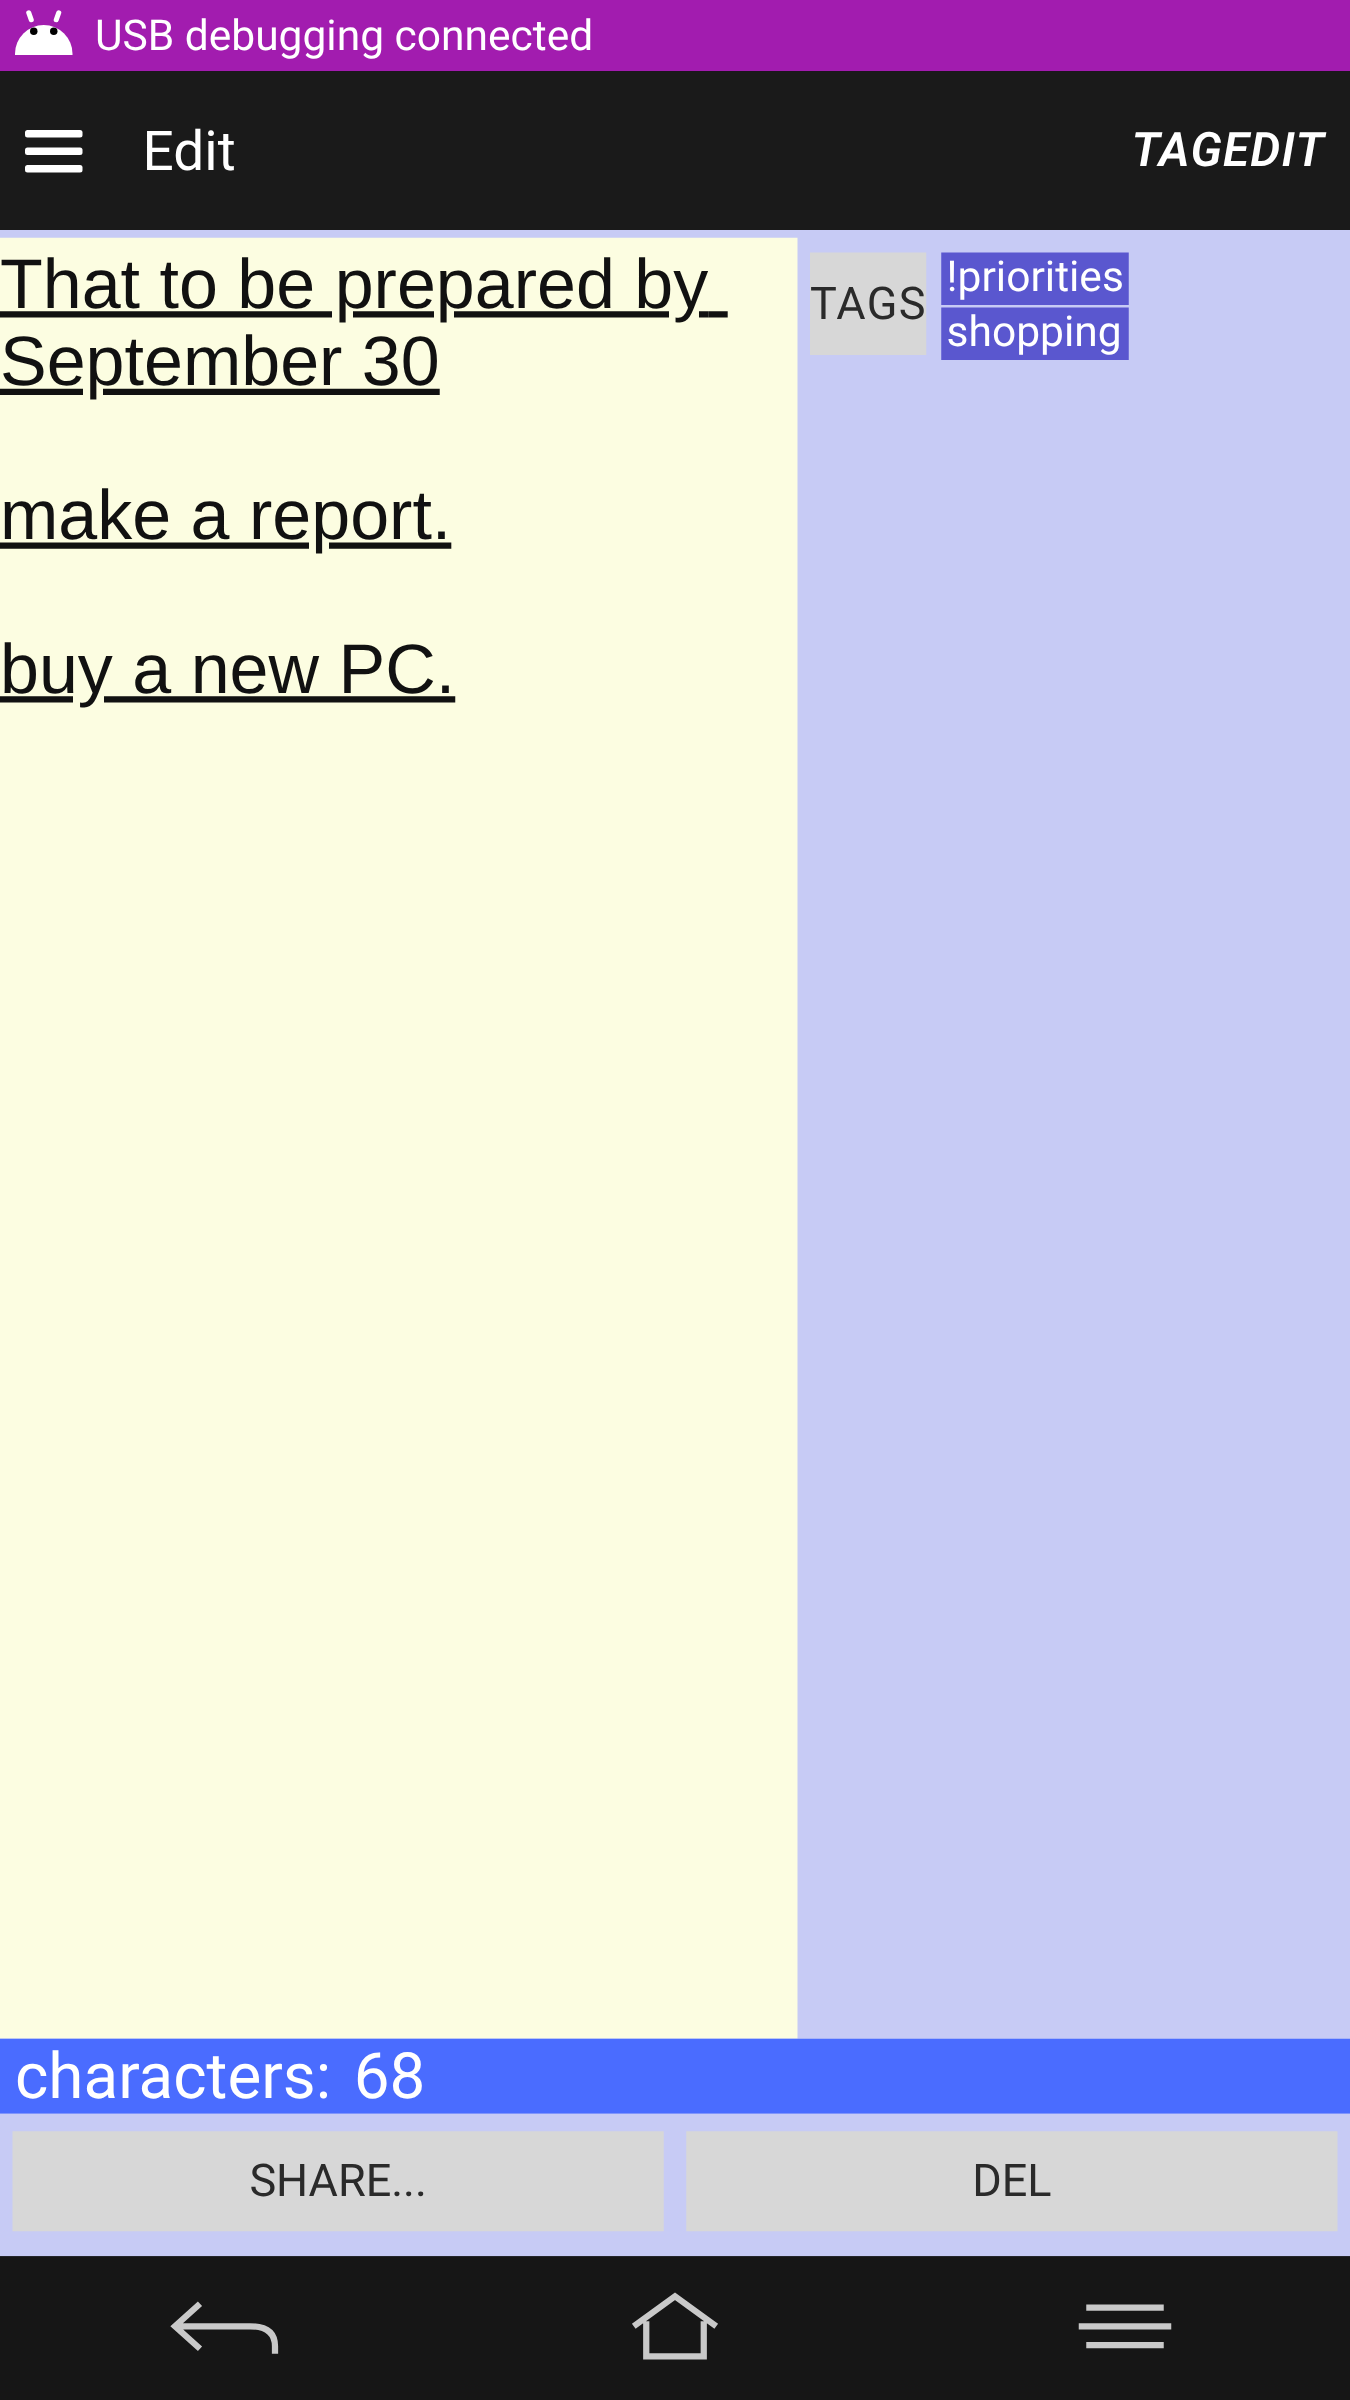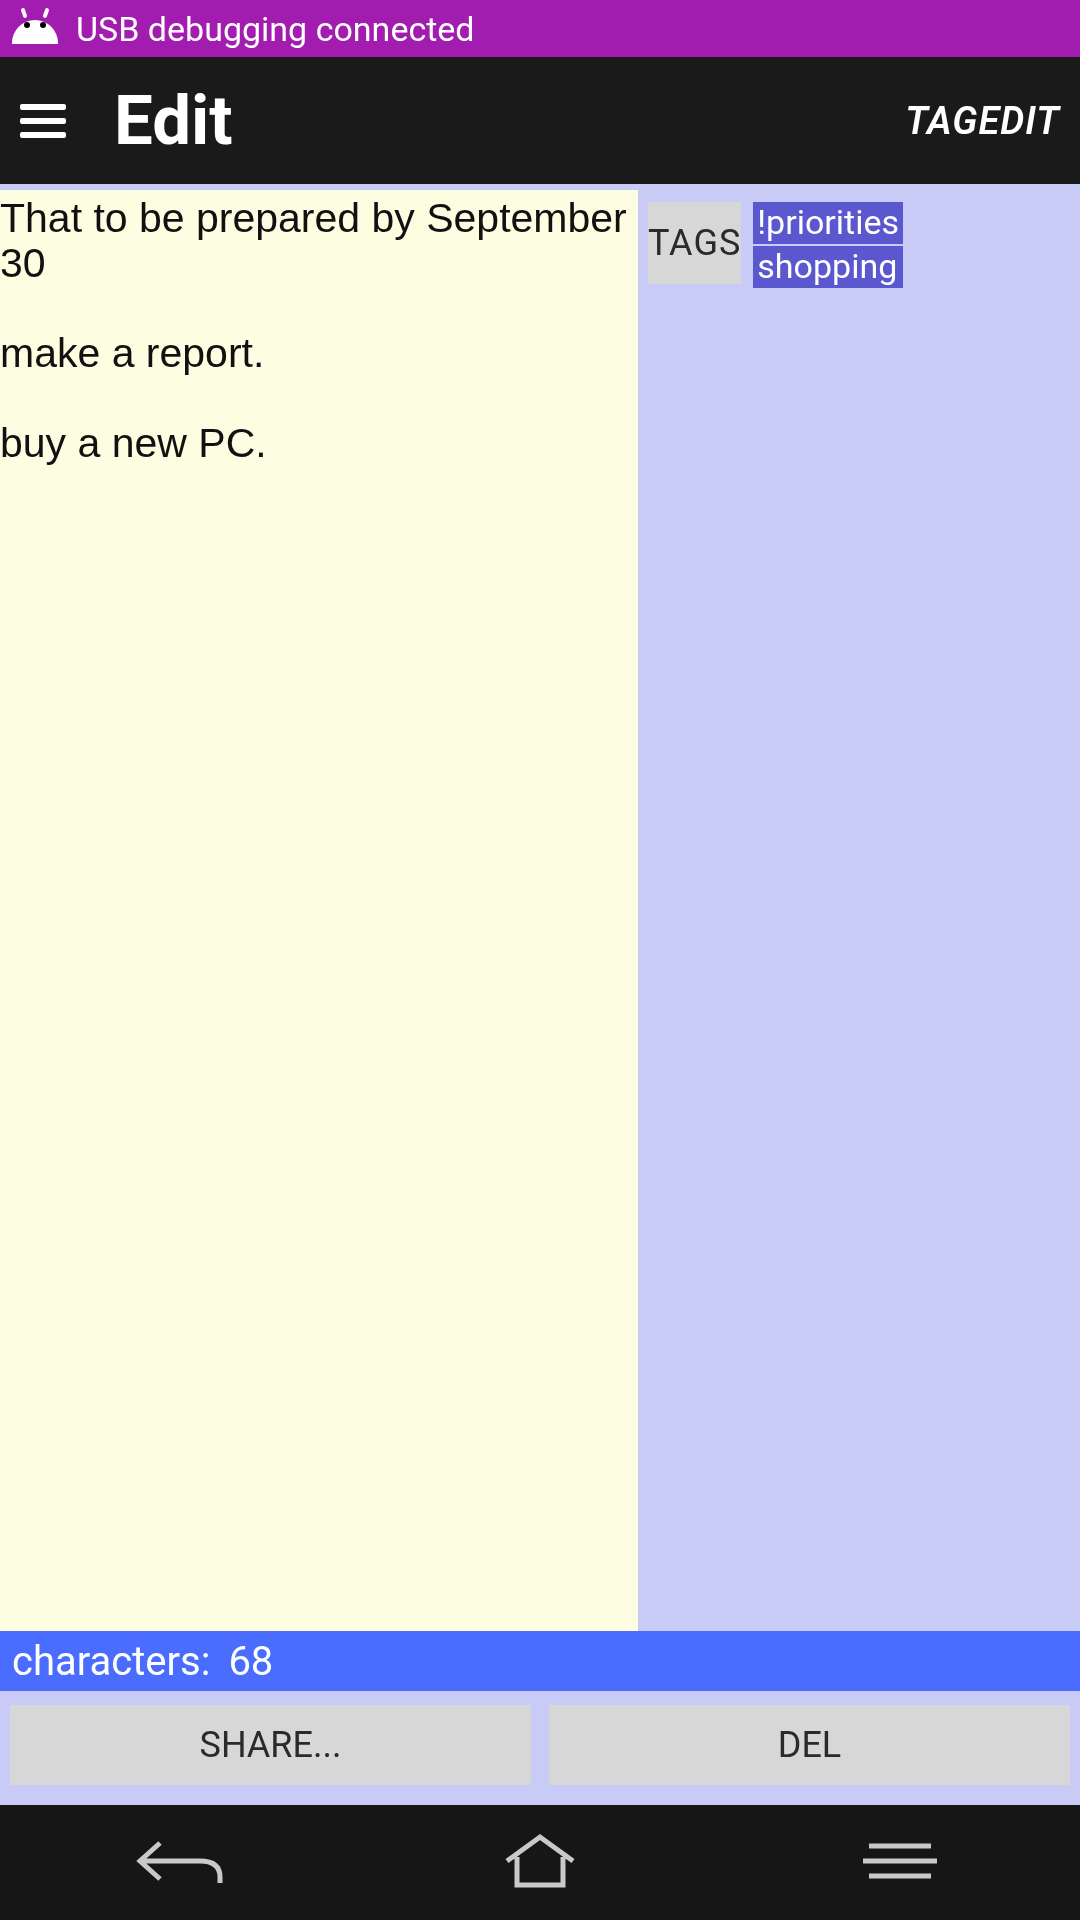--- a/index.html
+++ b/index.html
@@ -29,41 +29,41 @@
     
     .app-header {
       height:127px; background:#1a1a1a; color:#fff;
       display:flex; align-items:center; padding:0 20px;
       justify-content:space-between;
     }
     .app-header-left { display:flex; align-items:center; gap:48px; }
     .menu-icon { width:46px; height:34px;
       display:flex; flex-direction:column; justify-content:space-between; cursor:pointer;}
     .menu-icon span { display:block; height:6px; background:#fff; border-radius:2px; }
-    .app-title { font-size:69px; font-weight:700; }
+    .app-title { font-size:44px; font-weight:400; }
     .tagedit-link { font-size:38px; font-weight:600; letter-spacing:1px; cursor:pointer;font-style:italic; }
 
     
     .content-wrap {
       flex:1 1 auto;
       background:#c7cbf5;
       display:flex; flex-direction:column;
       padding-top:6px;
     }
     .editor-row { flex:1 1 auto; display:flex; overflow:hidden; }
     .editor-area {
       flex:0 0 638px;
       background:#fcfde1;
-      font-size:41px;
+      font-size:56px;
       line-height:1.1;
       padding:6px 0 0 0;
       white-space:pre-wrap;
       font-family:"Segoe UI",Arial,sans-serif;
       color:#111;
-      border:none; outline:none; resize:none;
+      border:none; outline:none; resize:none;text-decoration:underline;
     }
     .sidebar {
       flex:1 1 auto;
       padding:12px 12px 0 10px;
       display:flex; flex-direction:row;
       gap:12px;
     }
     .tags-btn {
       background:#d7d7d7;
       color:#2a2a2a;
@@ -76,21 +76,21 @@
     .tag-item {
       background:#5a57cf; color:#fff;
       font-size:34px; padding:0 4px 2px 4px;
       cursor:pointer;
     }
 
     .char-bar {
       background:#4a6cff; color:#fff;
       height:60px;
       display:flex; align-items:center;
-      font-size:40px; padding-left:12px;
+      font-size:51px; padding-left:12px;
     }
     .char-bar .gap { display:inline-block; width:18px; }
 
     .btn-row {
       display:flex; gap:18px;
       padding:14px 10px 20px 10px;
       background:#c7cbf5;
     }
     .action-btn {
       flex:1 1 0;

